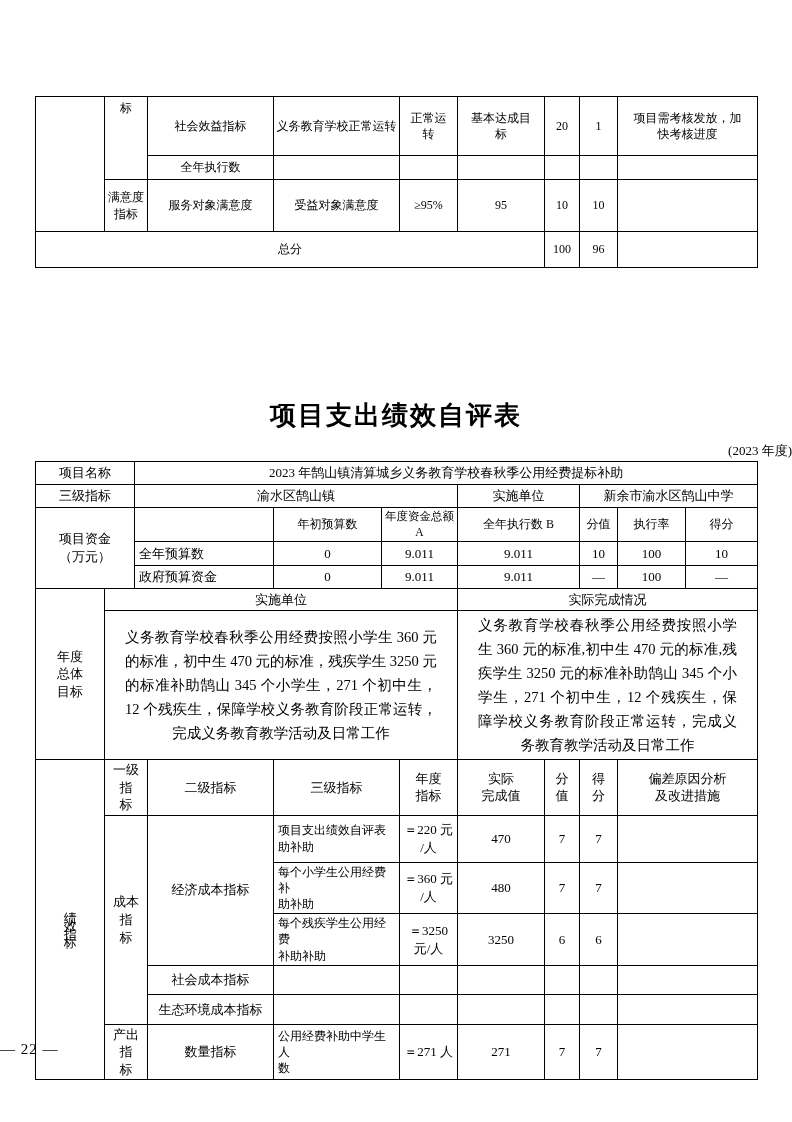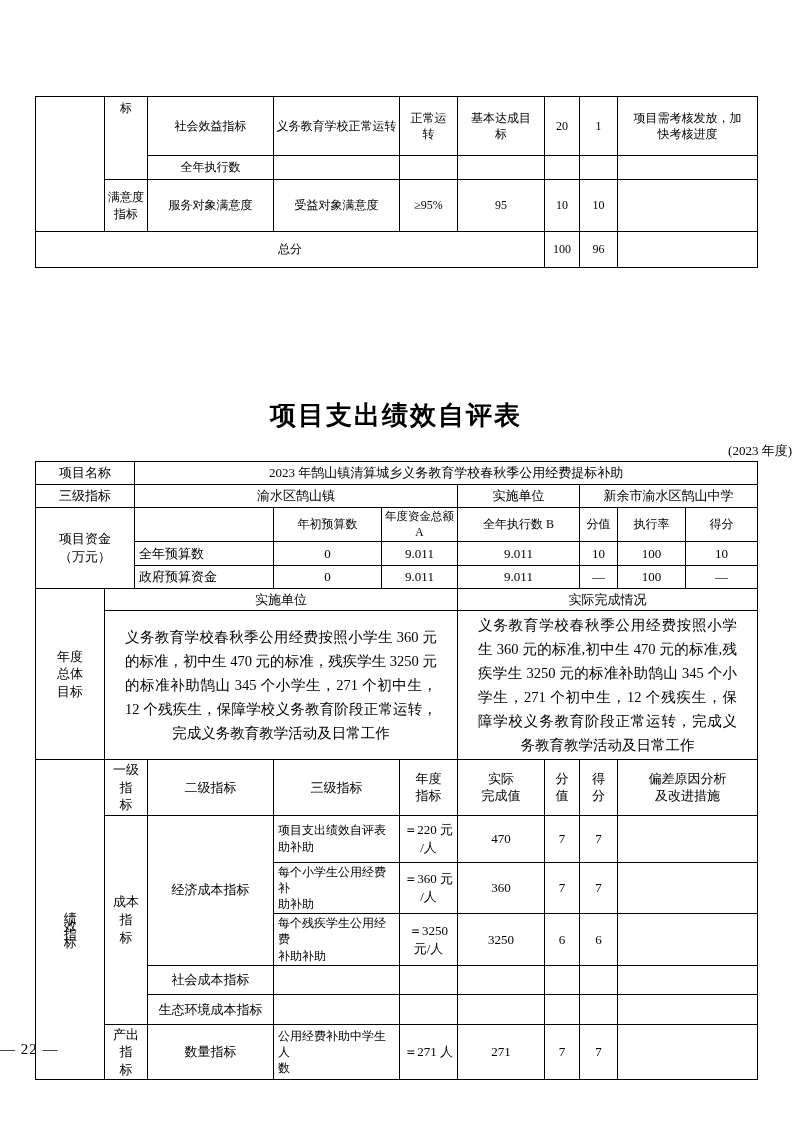--- a/index.html
+++ b/index.html
@@ -213,21 +213,21 @@
       <td>470</td>
       <td>7</td>
       <td>7</td>
       <td colspan="2"></td>
     </tr>
     <tr style="height:42px">
       <td colspan="2" class="left fs12">每个小学生公用经费补
 助补助</td>
       <td>＝360 元
 /人</td>
-      <td>360</td>
+      <td>480</td>
       <td>7</td>
       <td>7</td>
       <td colspan="2"></td>
     </tr>
     <tr style="height:47px">
       <td colspan="2" class="left fs12">每个残疾学生公用经费
 补助补助</td>
       <td>＝3250
 元/人</td>
       <td>3250</td>

